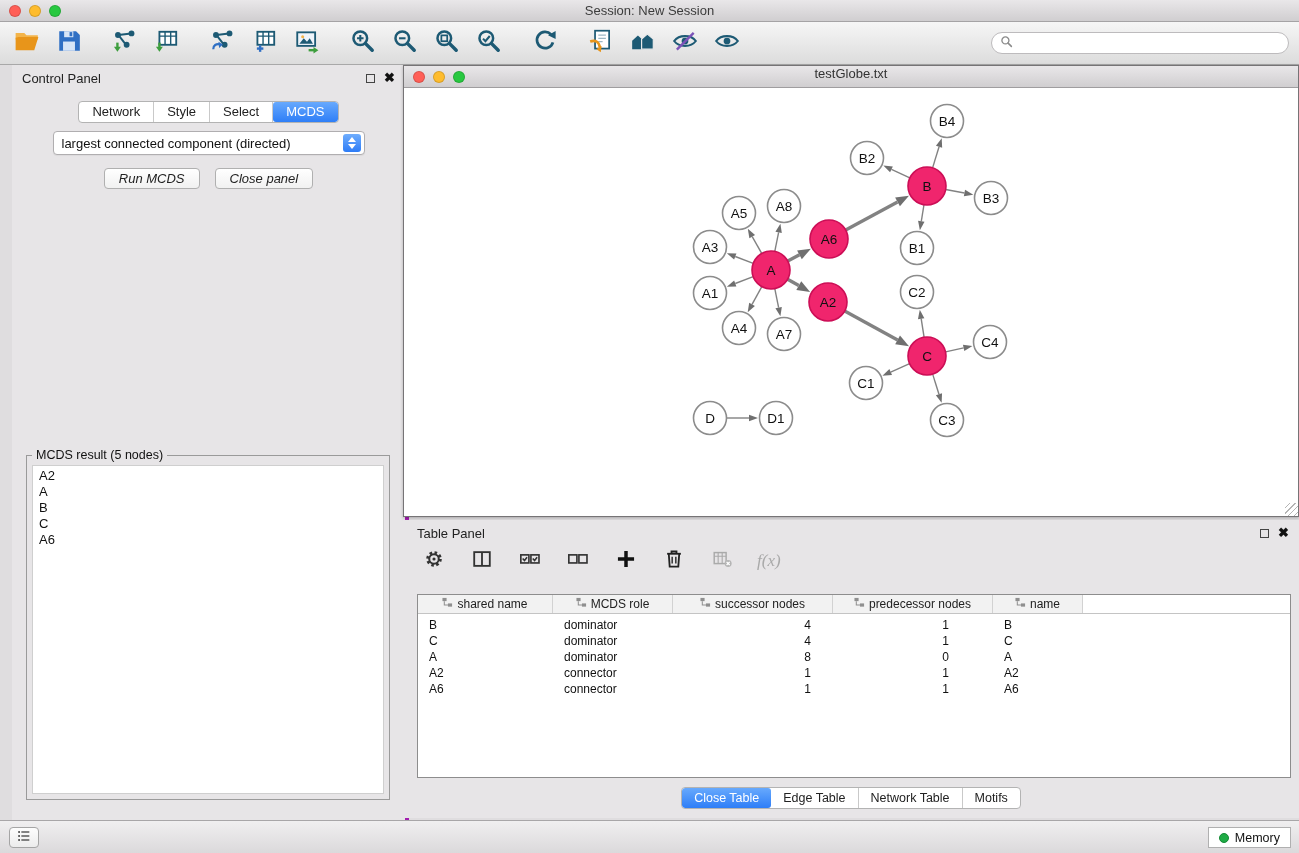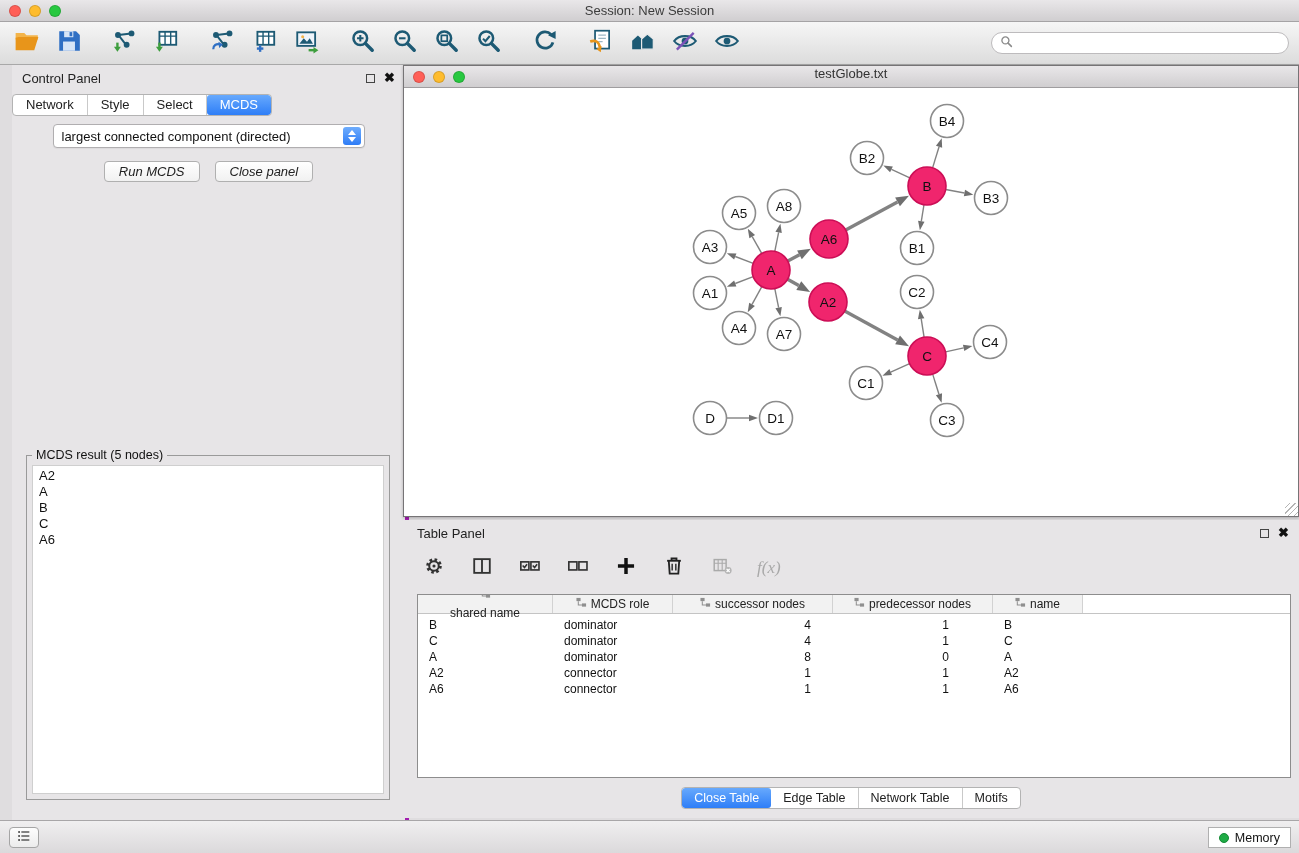--- a/index.html
+++ b/index.html
@@ -29,21 +29,21 @@
   .searchbox{margin-left:auto;margin-right:10px;width:298px;height:22px;background:#fff;
     border:1px solid #bdbbbd;border-radius:11px;display:flex;align-items:center;padding:0 8px;gap:5px;}
   .searchbox input{border:none;outline:none;background:transparent;flex:1;font-size:13px;font-family:inherit;color:#333;}
   
   .control-panel{position:absolute;left:12px;top:65px;width:397px;height:755px;
     background:#e7e5e7;border-right:4px solid #a21caf;}
   .panel-header{height:26px;display:flex;align-items:center;padding:0 10px;font-size:13px;color:#222;}
   .panel-header .ph-icons{margin-left:auto;display:flex;align-items:center;gap:9px;}
   .float-ic{width:9px;height:9px;border:1.4px solid #444;display:inline-block;}
   .close-ic{font-size:13px;font-weight:bold;color:#111;line-height:10px;}
-  .cp-tabs{display:flex;justify-content:flex-start;margin-top:3px;}
+  .cp-tabs{display:flex;justify-content:center;margin-top:10px;}
   .seg{display:inline-flex;background:#fff;border:1px solid #b3b3b3;border-radius:4px;overflow:hidden;}
   .segbtn{padding:2px 13px;font-size:13px;color:#222;border-right:1px solid #c9c9c9;line-height:16px;white-space:nowrap;}
   .segbtn:last-child{border-right:none;}
   .segbtn.sel{background:linear-gradient(#67a9fd,#2e7ef7);color:#fff;border-radius:3px;border-right:none;}
   .opt-label{margin-top:21px;text-align:center;font-size:13px;color:#111;}
   .dropdown{width:312px;height:24px;margin:8px auto 0;background:#fff;border:1px solid #b0aeb0;border-radius:4px;
     display:flex;align-items:center;position:relative;font-size:13px;color:#111;padding-left:8px;
     box-shadow:0 1px 1px rgba(0,0,0,.05);}
   .dd-arrows{position:absolute;right:3px;top:2px;width:18px;height:18px;border-radius:3px;
     background:linear-gradient(#6fadfd,#2e7cf6);display:flex;flex-direction:column;align-items:center;justify-content:center;gap:2px;}
@@ -59,33 +59,33 @@
   
   .network-window{position:absolute;left:403px;top:65px;width:896px;height:452px;
     background:#fff;border:1px solid #767476;box-shadow:0 1px 3px rgba(0,0,0,.25);}
   .nw-titlebar{height:22px;background:linear-gradient(#e9e7e9,#d0ced0);border-bottom:1px solid #9f9d9f;
     display:flex;align-items:flex-start;justify-content:center;position:relative;font-size:13px;color:#333;}
   .nw-canvas{position:absolute;top:23px;left:0;right:0;bottom:0;background:#fff;overflow:hidden;}
   .grip{position:absolute;right:0;bottom:0;width:13px;height:13px;
     background:repeating-linear-gradient(135deg,transparent 0 3px,#b5b5b5 3px 4px);}
   
   .table-panel{position:absolute;left:403px;top:520px;width:896px;height:298px;background:#e7e5e7;}
-  .table-toolbar{display:flex;align-items:center;gap:22px;padding-left:18px;height:40px;margin-top:2px;}
+  .table-toolbar{display:flex;gap:22px;padding-left:18px;height:40px;margin-top:2px;}
   .ttbtn{width:26px;height:26px;display:flex;align-items:center;justify-content:center;}
   .fx{font-family:"Liberation Serif", serif;font-style:italic;font-size:17px;color:#a9a9a9;}
   .table-wrap{position:absolute;left:14px;right:8px;top:74px;bottom:40px;background:#fff;border:1px solid #8d8d8d;overflow:hidden;}
   .thead{display:flex;height:19px;border-bottom:1px solid #c4c4c4;}
   .hcell{display:flex;align-items:center;justify-content:center;gap:4px;font-size:12px;color:#222;
     background:#f2f2f2;border-right:1px solid #d2d2d2;}
   .tbody{padding-top:3px;}
   .trow{display:flex;height:16px;align-items:center;}
   .tcell{font-size:12px;color:#111;overflow:hidden;white-space:nowrap;}
   .tcell.txt{padding-left:11px;}
   .tcell.num{text-align:right;}
-  .c0{width:135px;flex-direction:column;} .c1{width:120px;} .c2{width:160px;} .c3{width:160px;} .c4{width:90px;}
+  .c0{width:135px;} .c1{width:120px;} .c2{width:160px;} .c3{width:160px;} .c4{width:90px;}
   .tcell.c2{padding-right:22px;} .tcell.c3{padding-right:44px;}
   .table-tabs{position:absolute;bottom:9px;left:0;right:0;display:flex;justify-content:center;}
   .table-tabs .segbtn{font-size:12.5px;padding:2px 12px;}
   
   .statusbar{position:absolute;left:0;bottom:0;right:0;height:33px;
     background:linear-gradient(#f0eff0,#dbd9db);border-top:1px solid #a8a6a8;}
   .status-left-btn{position:absolute;left:9px;top:6px;width:30px;height:21px;border:1px solid #a5a5a5;border-radius:4px;
     background:linear-gradient(#fdfdfd,#ececec);display:flex;align-items:center;justify-content:center;}
   .memory-btn{position:absolute;right:8px;top:6px;height:21px;border:1px solid #b0b0b0;border-radius:0;
     background:#fff;display:flex;align-items:center;gap:6px;padding:0 10px;font-size:12.5px;color:#111;}

